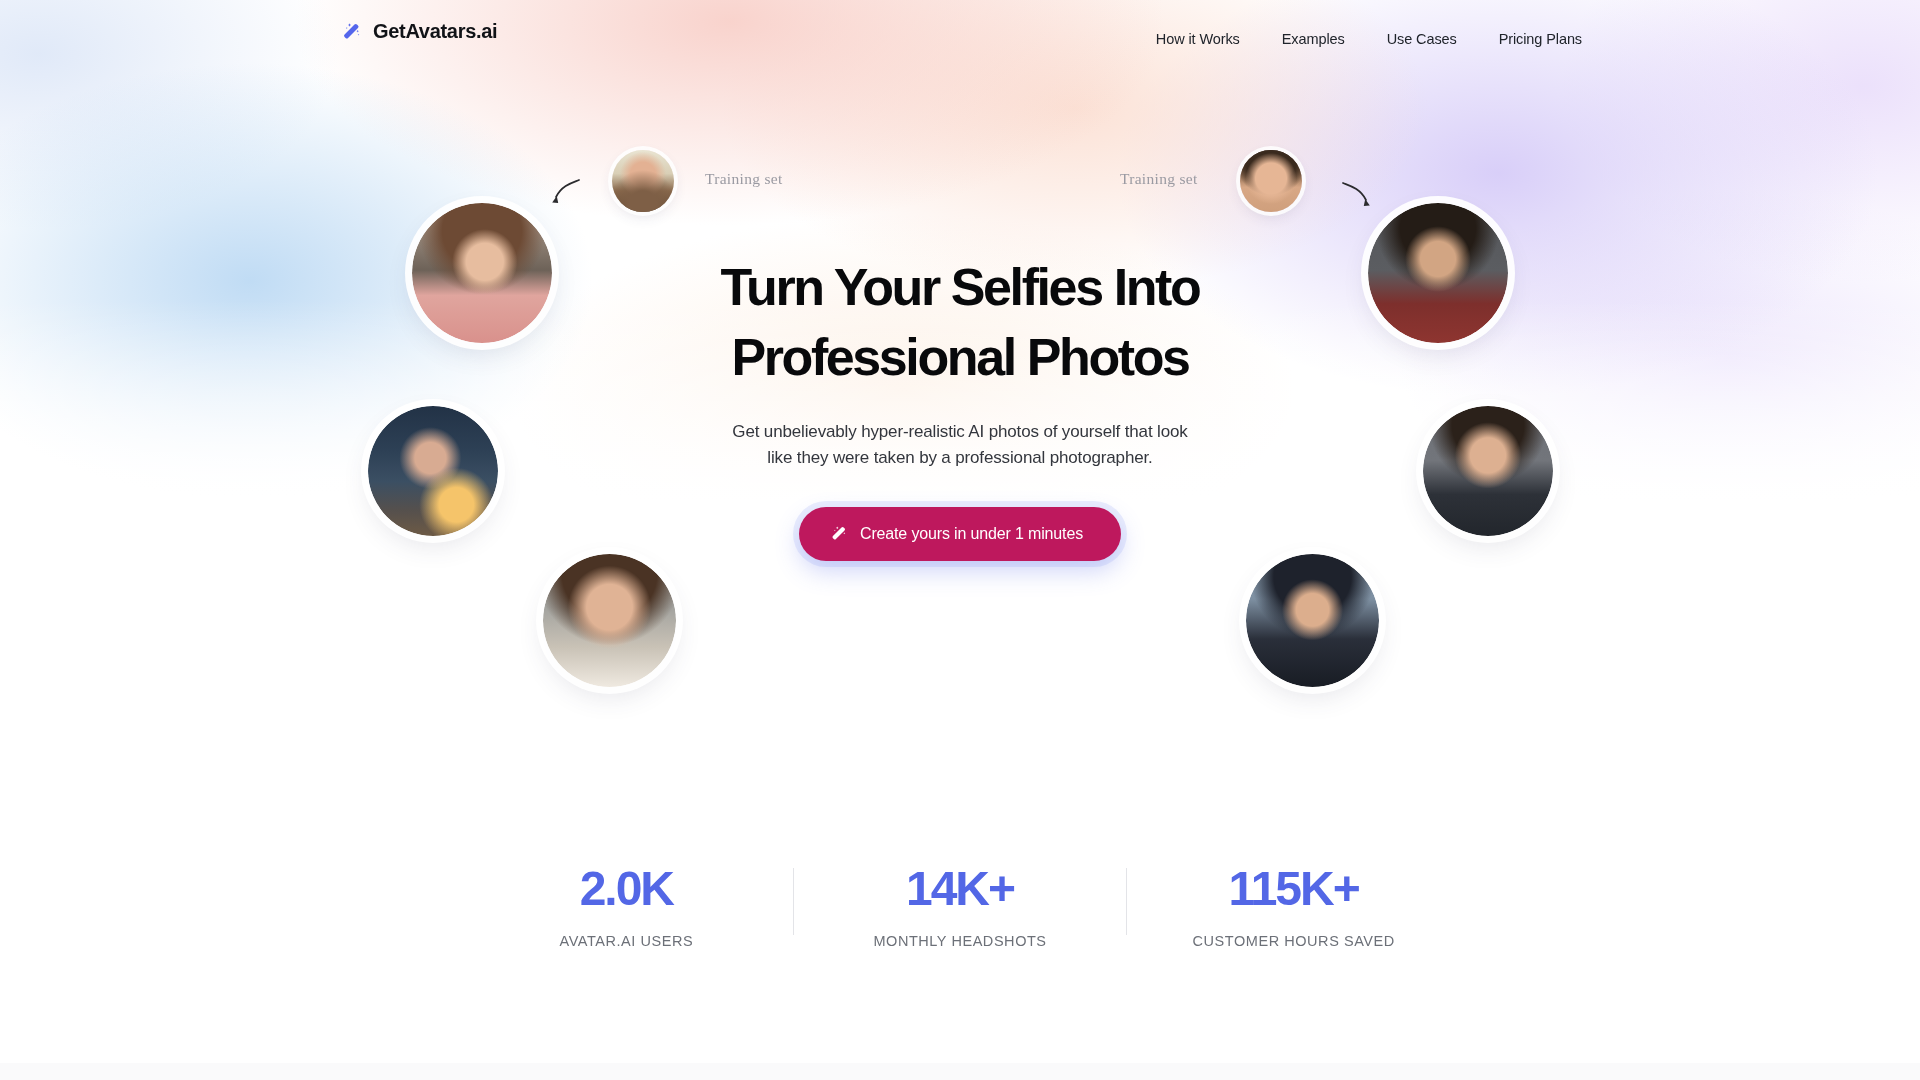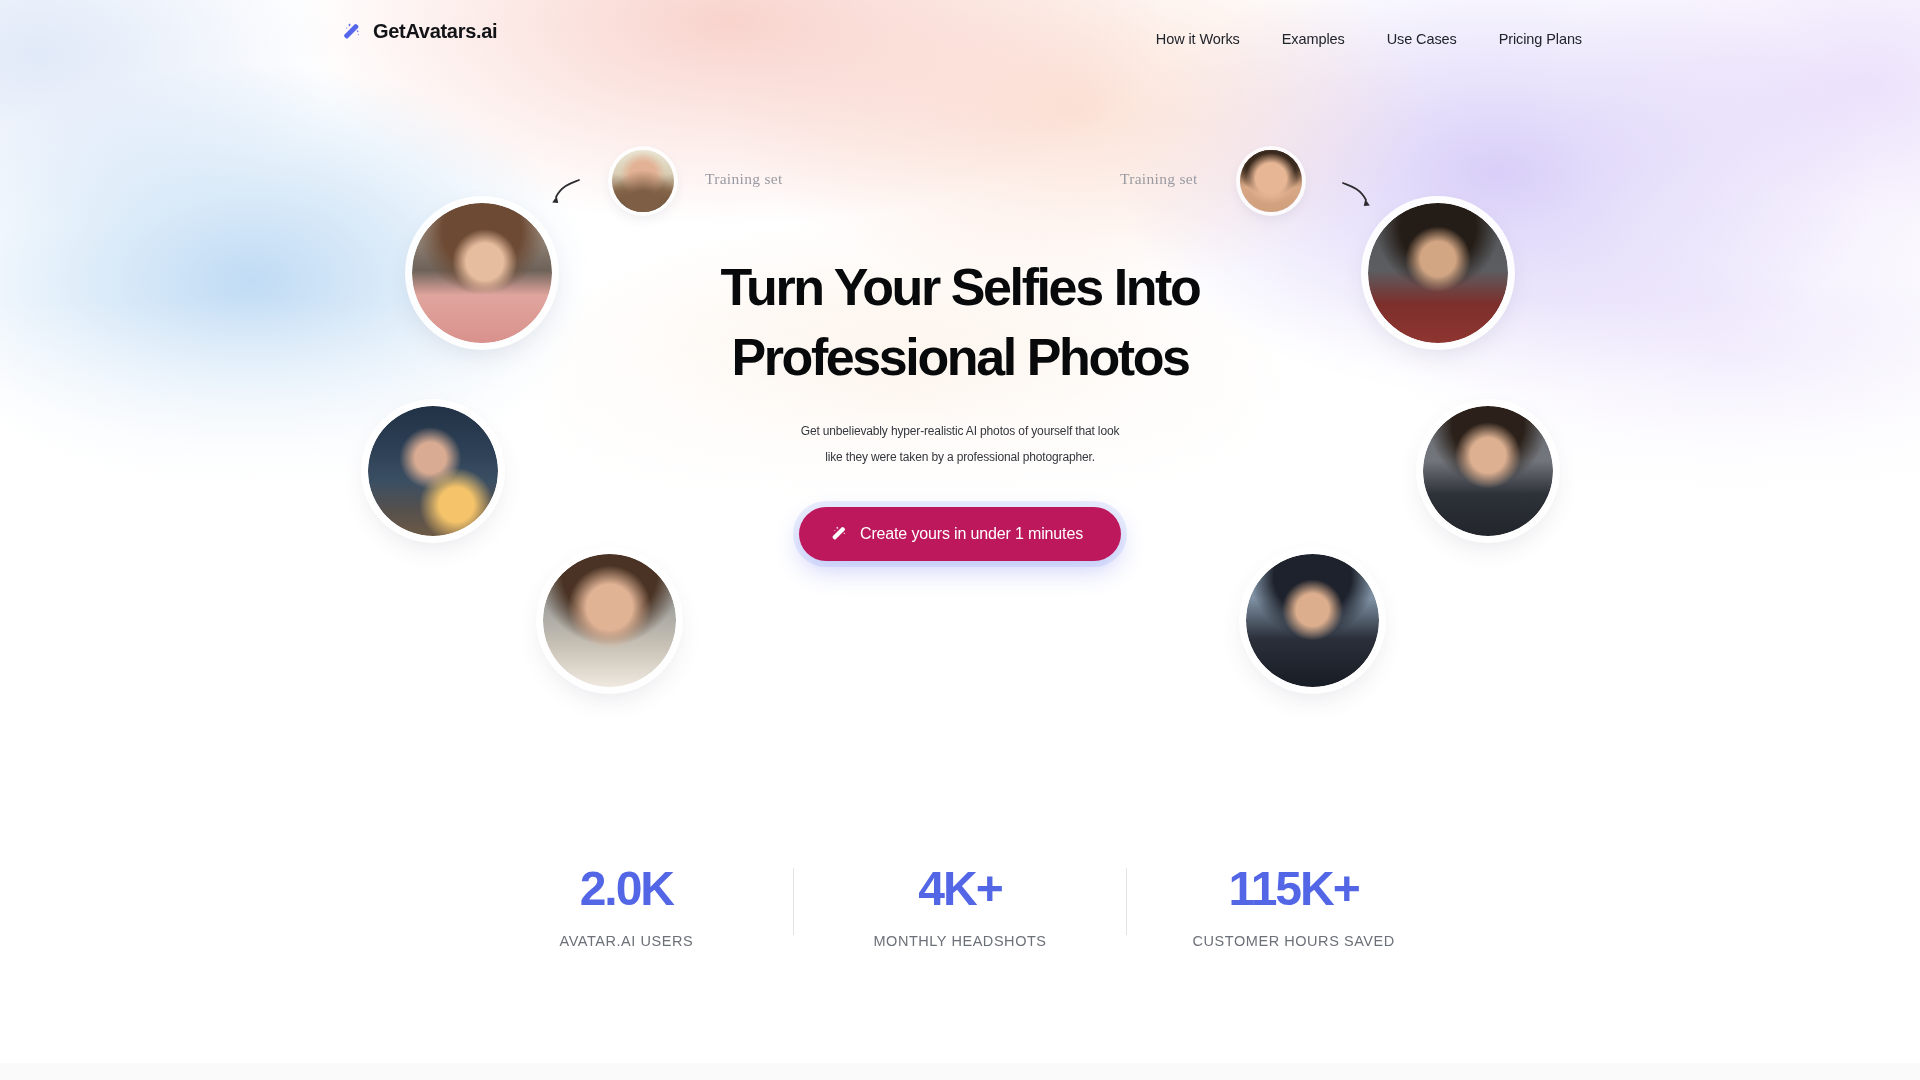--- a/index.html
+++ b/index.html
@@ -83,21 +83,21 @@
     position:absolute; left:50%; transform:translateX(-50%);
     top:252px; width:760px; text-align:center; z-index:8;
   }
   #headline {
     font-size:52px; line-height:70px; font-weight:bold;
     color:#08090b; letter-spacing:-2.4px;
     font-family:"Liberation Sans", sans-serif;
   }
   #subhead {
     margin-top:27px;
-    font-size:12px; line-height:25.5px; color:#33363d;
+    font-size:17px; line-height:25.5px; color:#33363d;
     letter-spacing:-.15px;
   }
   #cta-wrap { margin-top:37px; display:flex; justify-content:center; }
   #cta {
     display:inline-flex; align-items:center; gap:12px;
     background:#be185d; color:#fff;
     font-size:16px; letter-spacing:-.15px;
     border:none; border-radius:999px;
     padding:17px 38px 18px 30px; cursor:pointer;
     box-shadow:0 0 0 6px rgba(104,120,240,.13), 0 10px 24px rgba(83,102,232,.28);
@@ -263,21 +263,21 @@
 <section id="stats">
 
   <div class="stat">
     <div class="num">2.0K</div>
     <div class="lab">AVATAR.AI USERS</div>
   </div>
 
   <div class="divider"></div>
 
   <div class="stat">
-    <div class="num">4K+</div>
+    <div class="num">14K+</div>
     <div class="lab">MONTHLY HEADSHOTS</div>
   </div>
 
   <div class="divider"></div>
 
   <div class="stat">
     <div class="num">115K+</div>
     <div class="lab">CUSTOMER HOURS SAVED</div>
   </div>
 

